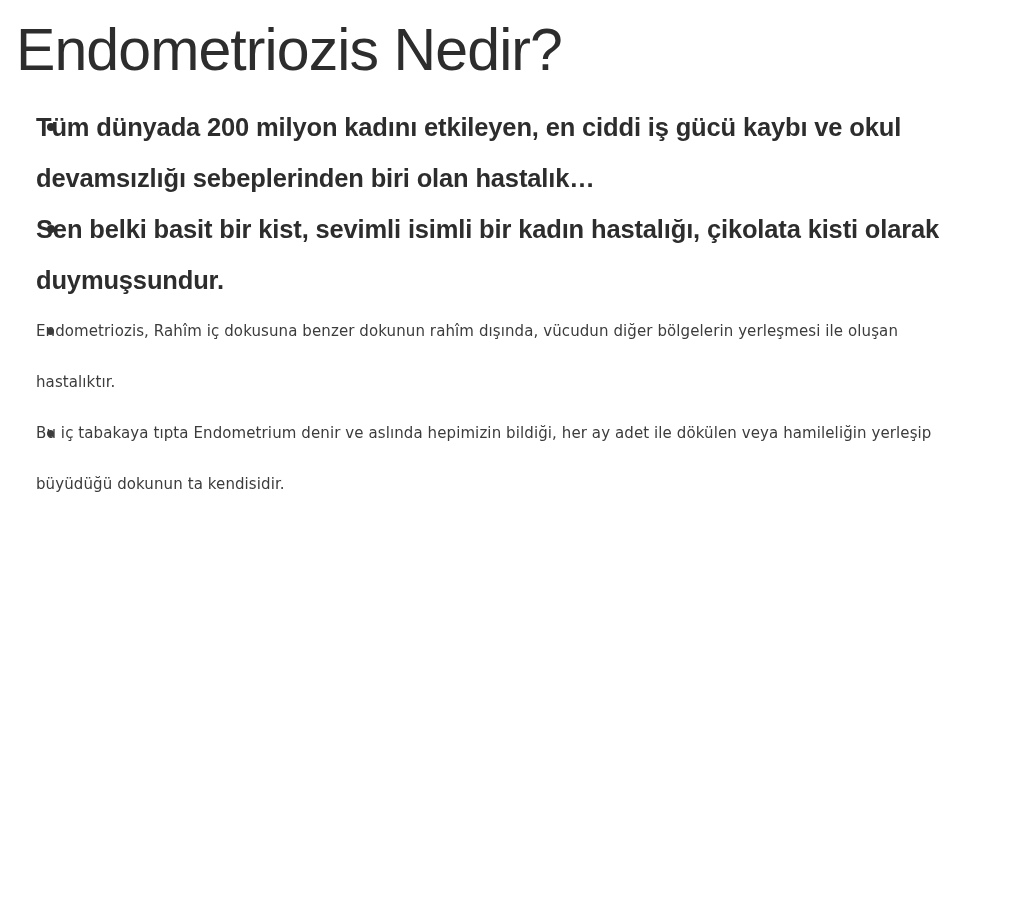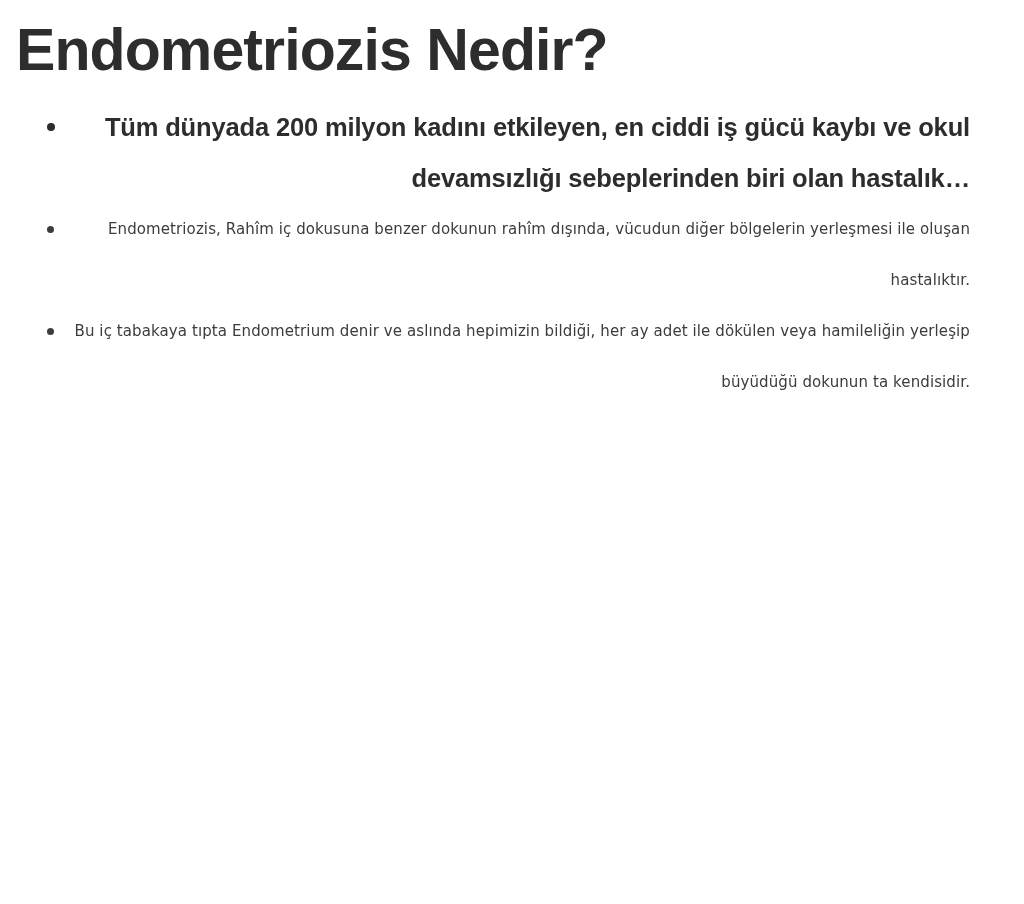--- a/index.html
+++ b/index.html
@@ -22,43 +22,42 @@
     box-sizing: border-box;
     padding: 0;
     background: #ffffff;
     position: relative;
   }
 
   .page-title {
     margin: 0;
     padding: 14px 0 0 16px;
     font-family: "Liberation Sans", "DejaVu Sans", sans-serif;
-    font-weight: 700;
+    font-weight: 400;
     font-size: 59px;
     line-height: 72px;
     letter-spacing: -0.9px;
     color: #2d2d2d;
     white-space: nowrap;
   }
 
   .bullet-list {
     list-style: none;
     margin: 0;
     padding: 0;
     position: relative;
     top: 16px;
   }
 
   .bullet-item {
     position: relative;
-    padding-left: 68px;
+    padding-left: 36px;
     padding-right: 54px;
     margin: 0;
     box-sizing: border-box;
-    text-align: right;
   }
 
   .bullet-dot {
     position: absolute;
     left: 47px;
     width: 8px;
     height: 8px;
     border-radius: 50%;
     background: #2d2d2d;
   }
@@ -104,20 +103,24 @@
 
   <h1 class="page-title">Endometriozis Nedir?</h1>
 
   <ul class="bullet-list">
 
     <li class="bullet-item is-bold">
       <span class="bullet-dot"></span>
       <span class="bullet-text">Tüm dünyada 200 milyon kadını etkileyen, en ciddi iş gücü kaybı ve okul devamsızlığı sebeplerinden biri olan hastalık…</span>
     </li>
 
+    <li class="bullet-item is-bold">
+      <span class="bullet-dot"></span>
+      <span class="bullet-text">Sen belki basit bir kist, sevimli isimli bir kadın hastalığı, çikolata kisti olarak duymuşsundur.</span>
+    </li>
 
 
     <li class="bullet-item is-regular">
       <span class="bullet-dot"></span>
       <span class="bullet-text">Endometriozis, Rahîm iç dokusuna benzer dokunun rahîm dışında, vücudun diğer bölgelerin yerleşmesi ile oluşan hastalıktır.</span>
     </li>
 
     <li class="bullet-item is-regular">
       <span class="bullet-dot"></span>
       <span class="bullet-text">Bu iç tabakaya tıpta Endometrium denir ve aslında hepimizin bildiği, her ay adet ile dökülen veya hamileliğin yerleşip büyüdüğü dokunun ta kendisidir.</span>

